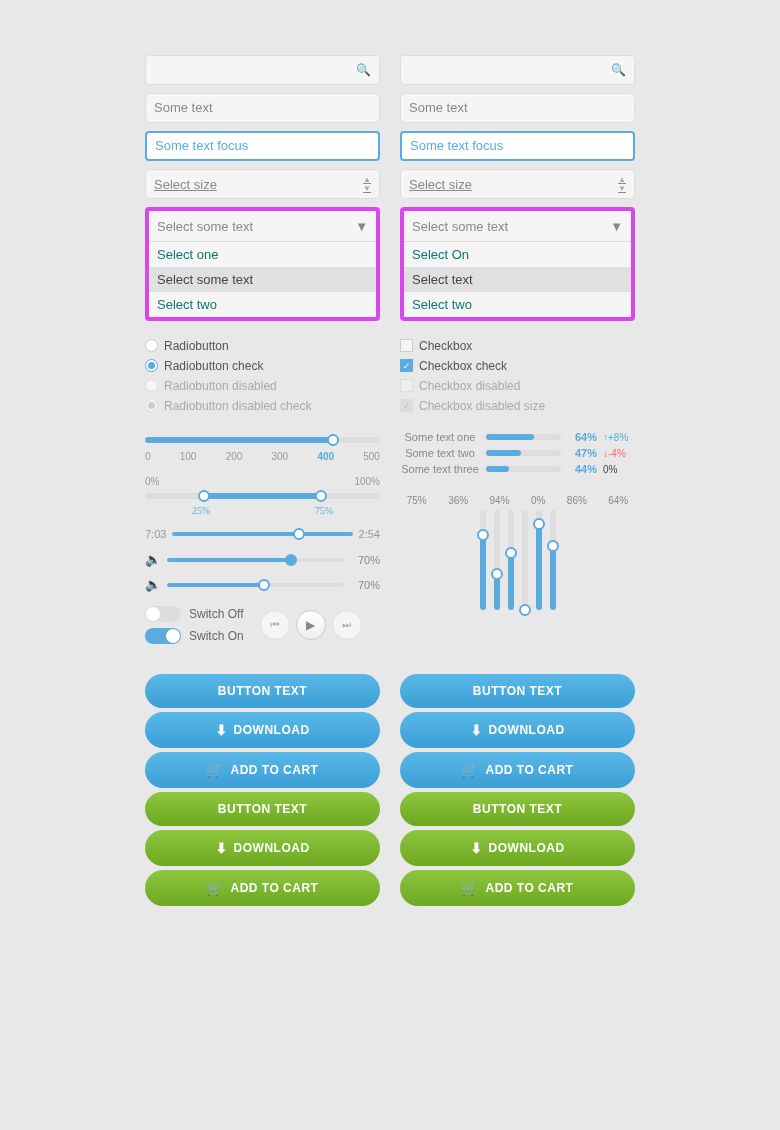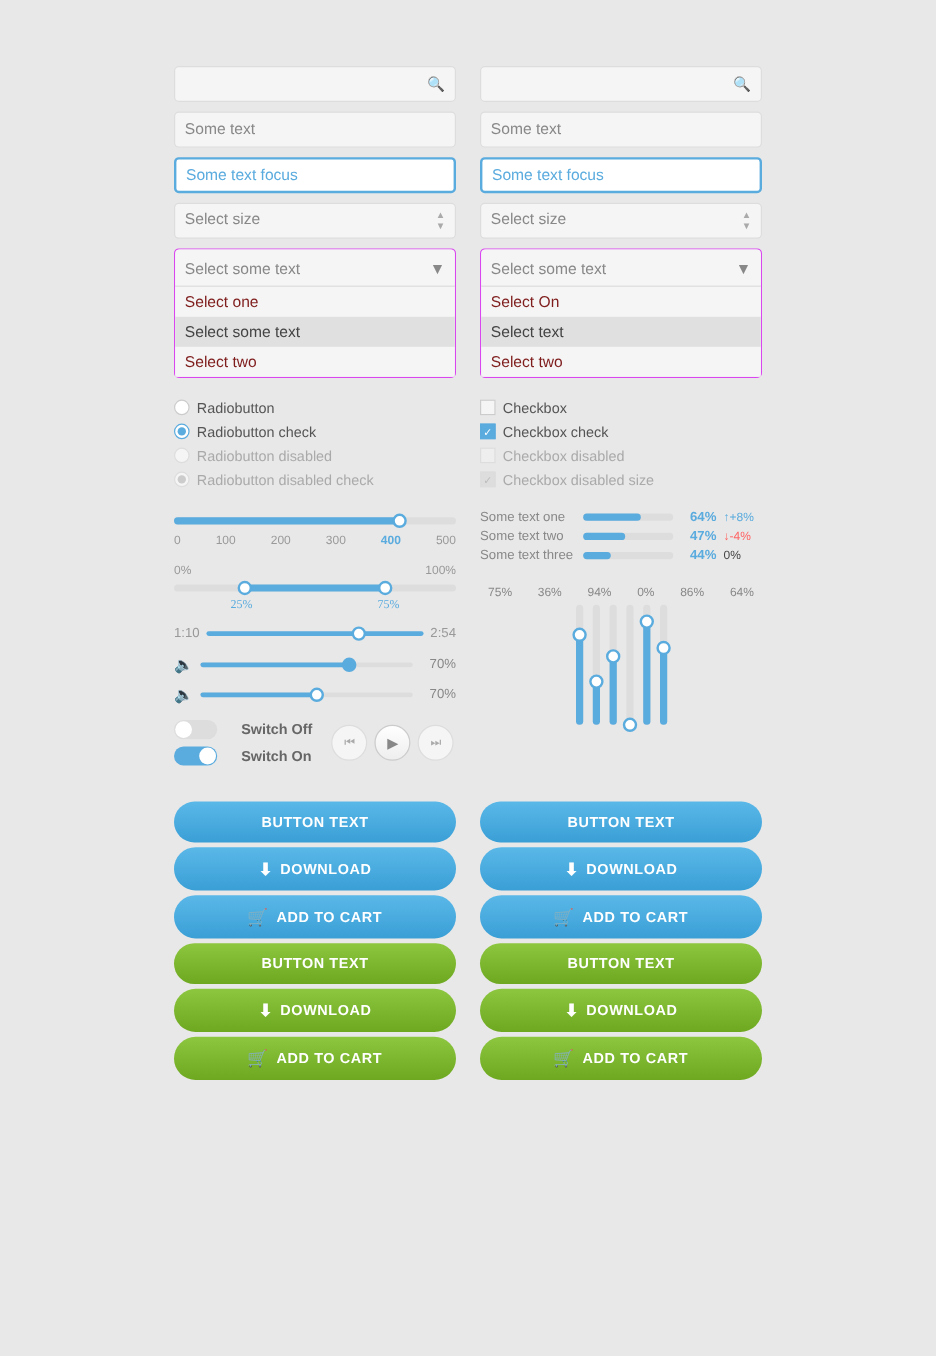--- a/index.html
+++ b/index.html
@@ -55,27 +55,29 @@
     
     .select-size {
       background: #f5f5f5;
       border: 1px solid #ddd;
       border-radius: 4px;
       padding: 5px 8px;
       height: 30px;
       color: #888;
       font-size: 13px;
       display: flex;
+      align-items: center;
       justify-content: space-between;
+      text-decoration: underline;
     }
     .spinner { display: flex; flex-direction: column; font-size: 8px; color: #aaa; }
 
     
     .dropdown-container {
-      border: 1px solid #d946ef;
+      border: 4px solid #d946ef;
       border-radius: 4px;
       background: #f5f5f5;
       overflow: visible;
     }
     .dropdown-header {
       display: flex;
       align-items: center;
       justify-content: space-between;
       padding: 5px 8px;
       height: 30px;
@@ -83,21 +85,21 @@
       font-size: 13px;
       background: #f5f5f5;
       border-radius: 4px 4px 0 0;
     }
     .dropdown-options {
       background: #f5f5f5;
       border-top: 1px solid #ddd;
     }
     .dropdown-option {
       padding: 5px 8px;
-      color: #7f1d1d;
+      color: #0f766e;
       font-size: 13px;
     }
     .dropdown-option.selected {
       background: #e0e0e0;
       color: #444;
     }
     .form-col { flex: 1; display: flex; flex-direction: column; gap: 6px; }
     .radio-item, .checkbox-item {
       display: flex;
       gap: 6px;
@@ -196,21 +198,21 @@
     }
     .vol-pct { font-size: 11px; color: #888; width: 30px; text-align: right; }
 
     
     .progress-row {
       display: flex;
       align-items: center;
       gap: 6px;
       margin-bottom: 4px;
     }
-    .progress-label { font-size: 11px; color: #888; flex: 0 0 80px; }
+    .progress-label { font-size: 11px; color: #888; flex: 0 0 80px; text-align: center; }
     .progress-bar-wrap { flex: 1; height: 6px; background: #ddd; border-radius: 3px; }
     .progress-bar-fill { height: 100%; background: #5aabde; border-radius: 3px; }
     .progress-pct { font-size: 11px; color: #5aabde; font-weight: bold; width: 30px; text-align: right; }
     .progress-delta { font-size: 10px; width: 32px; }
     .delta-pos { color: #5aabde; }
     .delta-neg { color: #f66; }
 
     
     .vert-sliders-container {
       display: flex;
@@ -234,21 +236,21 @@
       background: #fff;
       border: 2px solid #5aabde;
       border-radius: 50%;
       position: absolute;
       left: -3px;
       transform: translateY(50%);
     }
 
     
     .switch-container { display: flex; flex-direction: column; gap: 6px; }
-    .switch-row { display: flex; align-items: center; gap: 20px; font-weight: bold; }
+    .switch-row { display: flex; align-items: center; gap: 8px; }
     .switch-track {
       width: 36px; height: 16px;
       border-radius: 8px;
       background: #ddd;
       position: relative;
       cursor: pointer;
     }
     .switch-track.on { background: #5aabde; }
     .switch-knob {
       width: 14px; height: 14px;
@@ -484,21 +486,21 @@
           <div class="slider-thumb" style="left:25%;"></div>
           <div class="slider-thumb" style="left:75%;"></div>
         </div>
         <div style="display:flex;justify-content:space-between;font-size:10px;color:#5aabde;padding:0 20%;font-family:Liberation Serif, serif;">
           <span>25%</span>
           <span>75%</span>
         </div>
       </div>
 
       <div class="time-slider-row" style="margin-top:12px;">
-        <span>1:10</span>
+        <span>7:03</span>
         <div class="time-slider-track">
           <div class="time-thumb"></div>
         </div>
         <span>2:54</span>
       </div>
 
       <div class="vol-row" style="margin-top:12px;">
         <span class="vol-icon">🔈</span>
         <div class="vol-track">
           <div class="vol-fill" style="width:70%;"></div>

